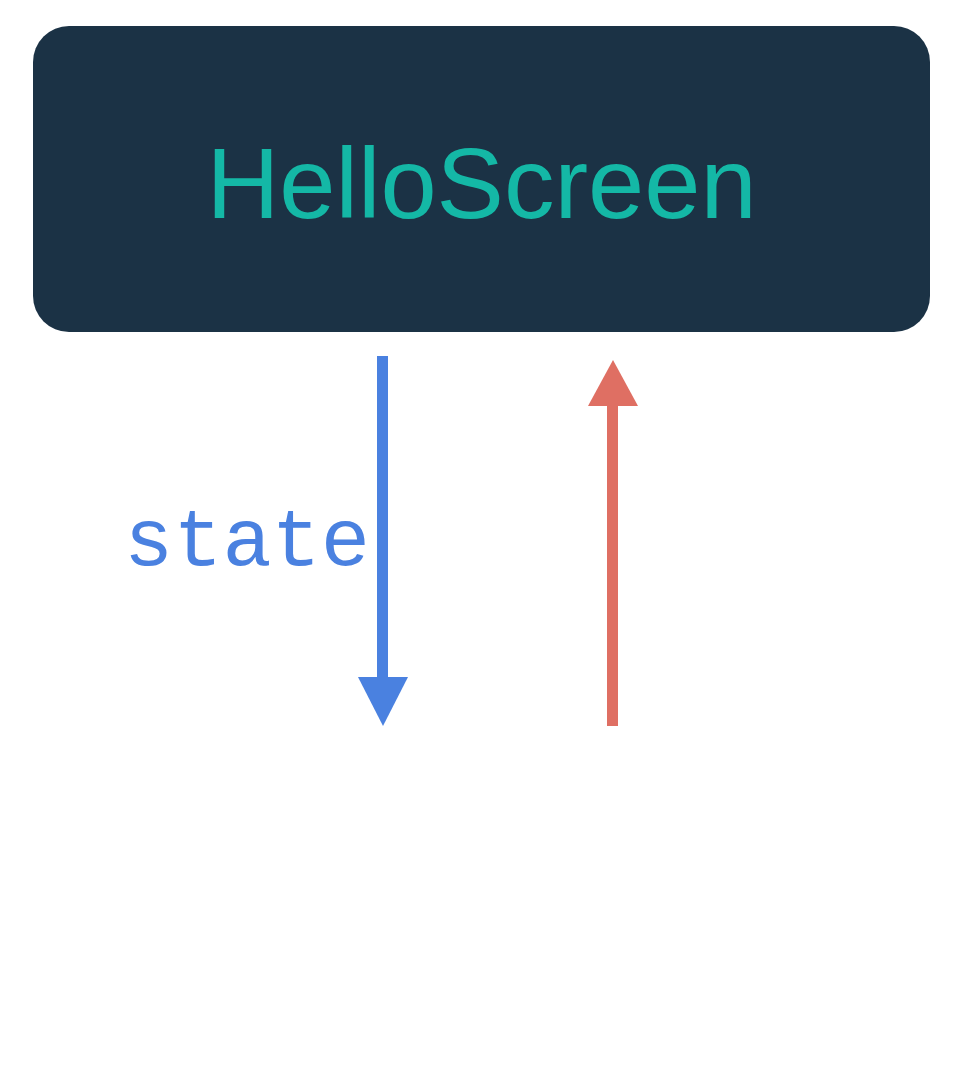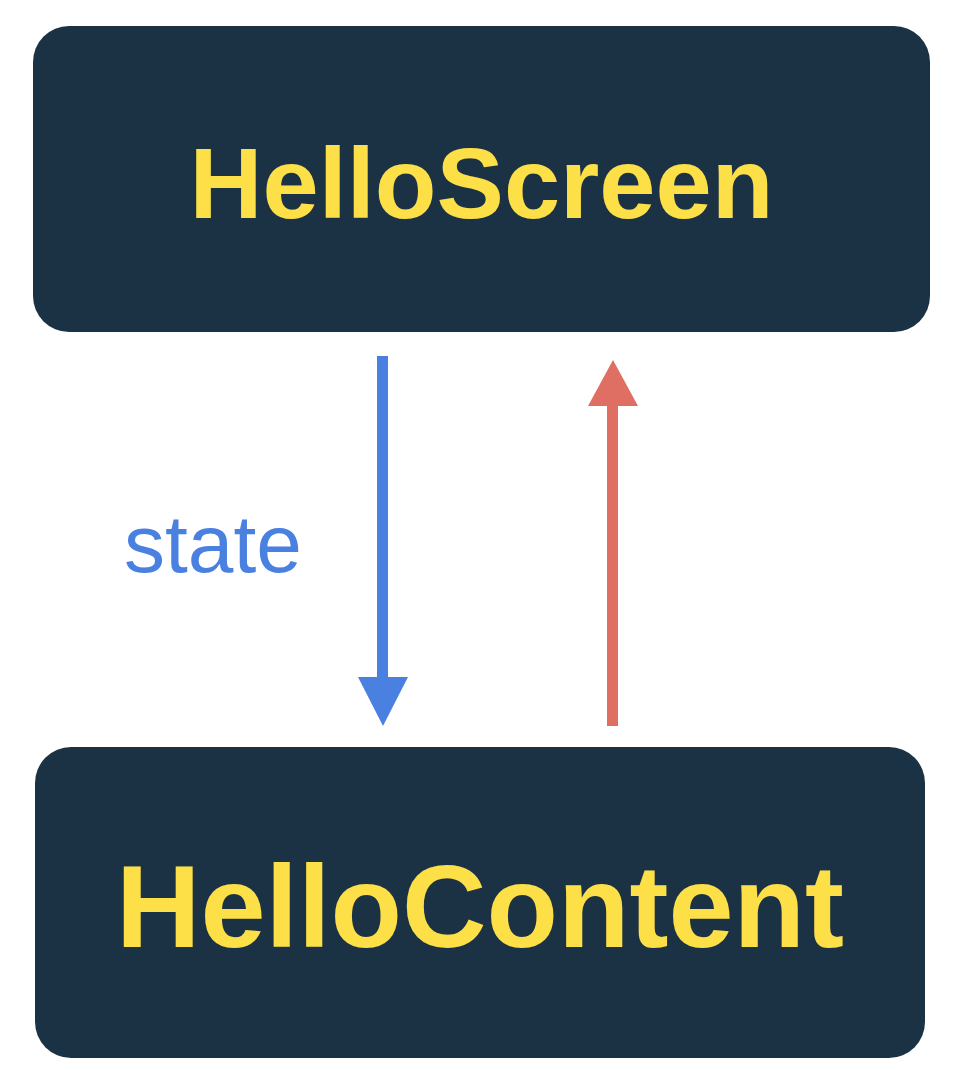--- a/index.html
+++ b/index.html
@@ -38,38 +38,38 @@
     border-radius: 36px;
   }
   #node-hello-content {
     left: 35px;
     top: 747px;
     width: 890px;
     height: 311px;
     border-radius: 36px;
   }
   .node-label {
-    color: #fde047;
+    color: #14b8a6;
     font-family: "Liberation Sans", sans-serif;
-    font-weight: 700;
+    font-weight: 400;
     letter-spacing: 0px;
     white-space: nowrap;
     line-height: 1;
     user-select: none;
     margin-top: 8px;
   }
   #node-hello-screen .node-label {
     font-size: 101px;
   }
   #node-hello-content .node-label {
     font-size: 117px;
   }
   .edge-label {
     position: absolute;
-    font-family: Liberation Sans, sans-serif;
+    font-family: Liberation Mono, monospace;
     font-weight: 400;
     font-size: 82px;
     line-height: 1;
     white-space: nowrap;
     user-select: none;
   }
   #edge-label-state {
     left: 124px;
     top: 503px;
     color: #4a81e0;
@@ -111,17 +111,14 @@
   </svg>
 
   <svg class="arrow-svg" id="arrow-event" viewBox="0 0 56 374">
     <rect x="22" y="48" width="11" height="322" fill="#df6f63"></rect>
     <polygon points="3,50 53,50 28,4" fill="#df6f63"></polygon>
   </svg>
 
   <span class="edge-label" id="edge-label-state">state</span>
 
 
-  <div class="node-box" id="node-hello-content">
-    <span class="node-label">HelloContent</span>
-  </div>
 
 </div>
 
 </body></html>

